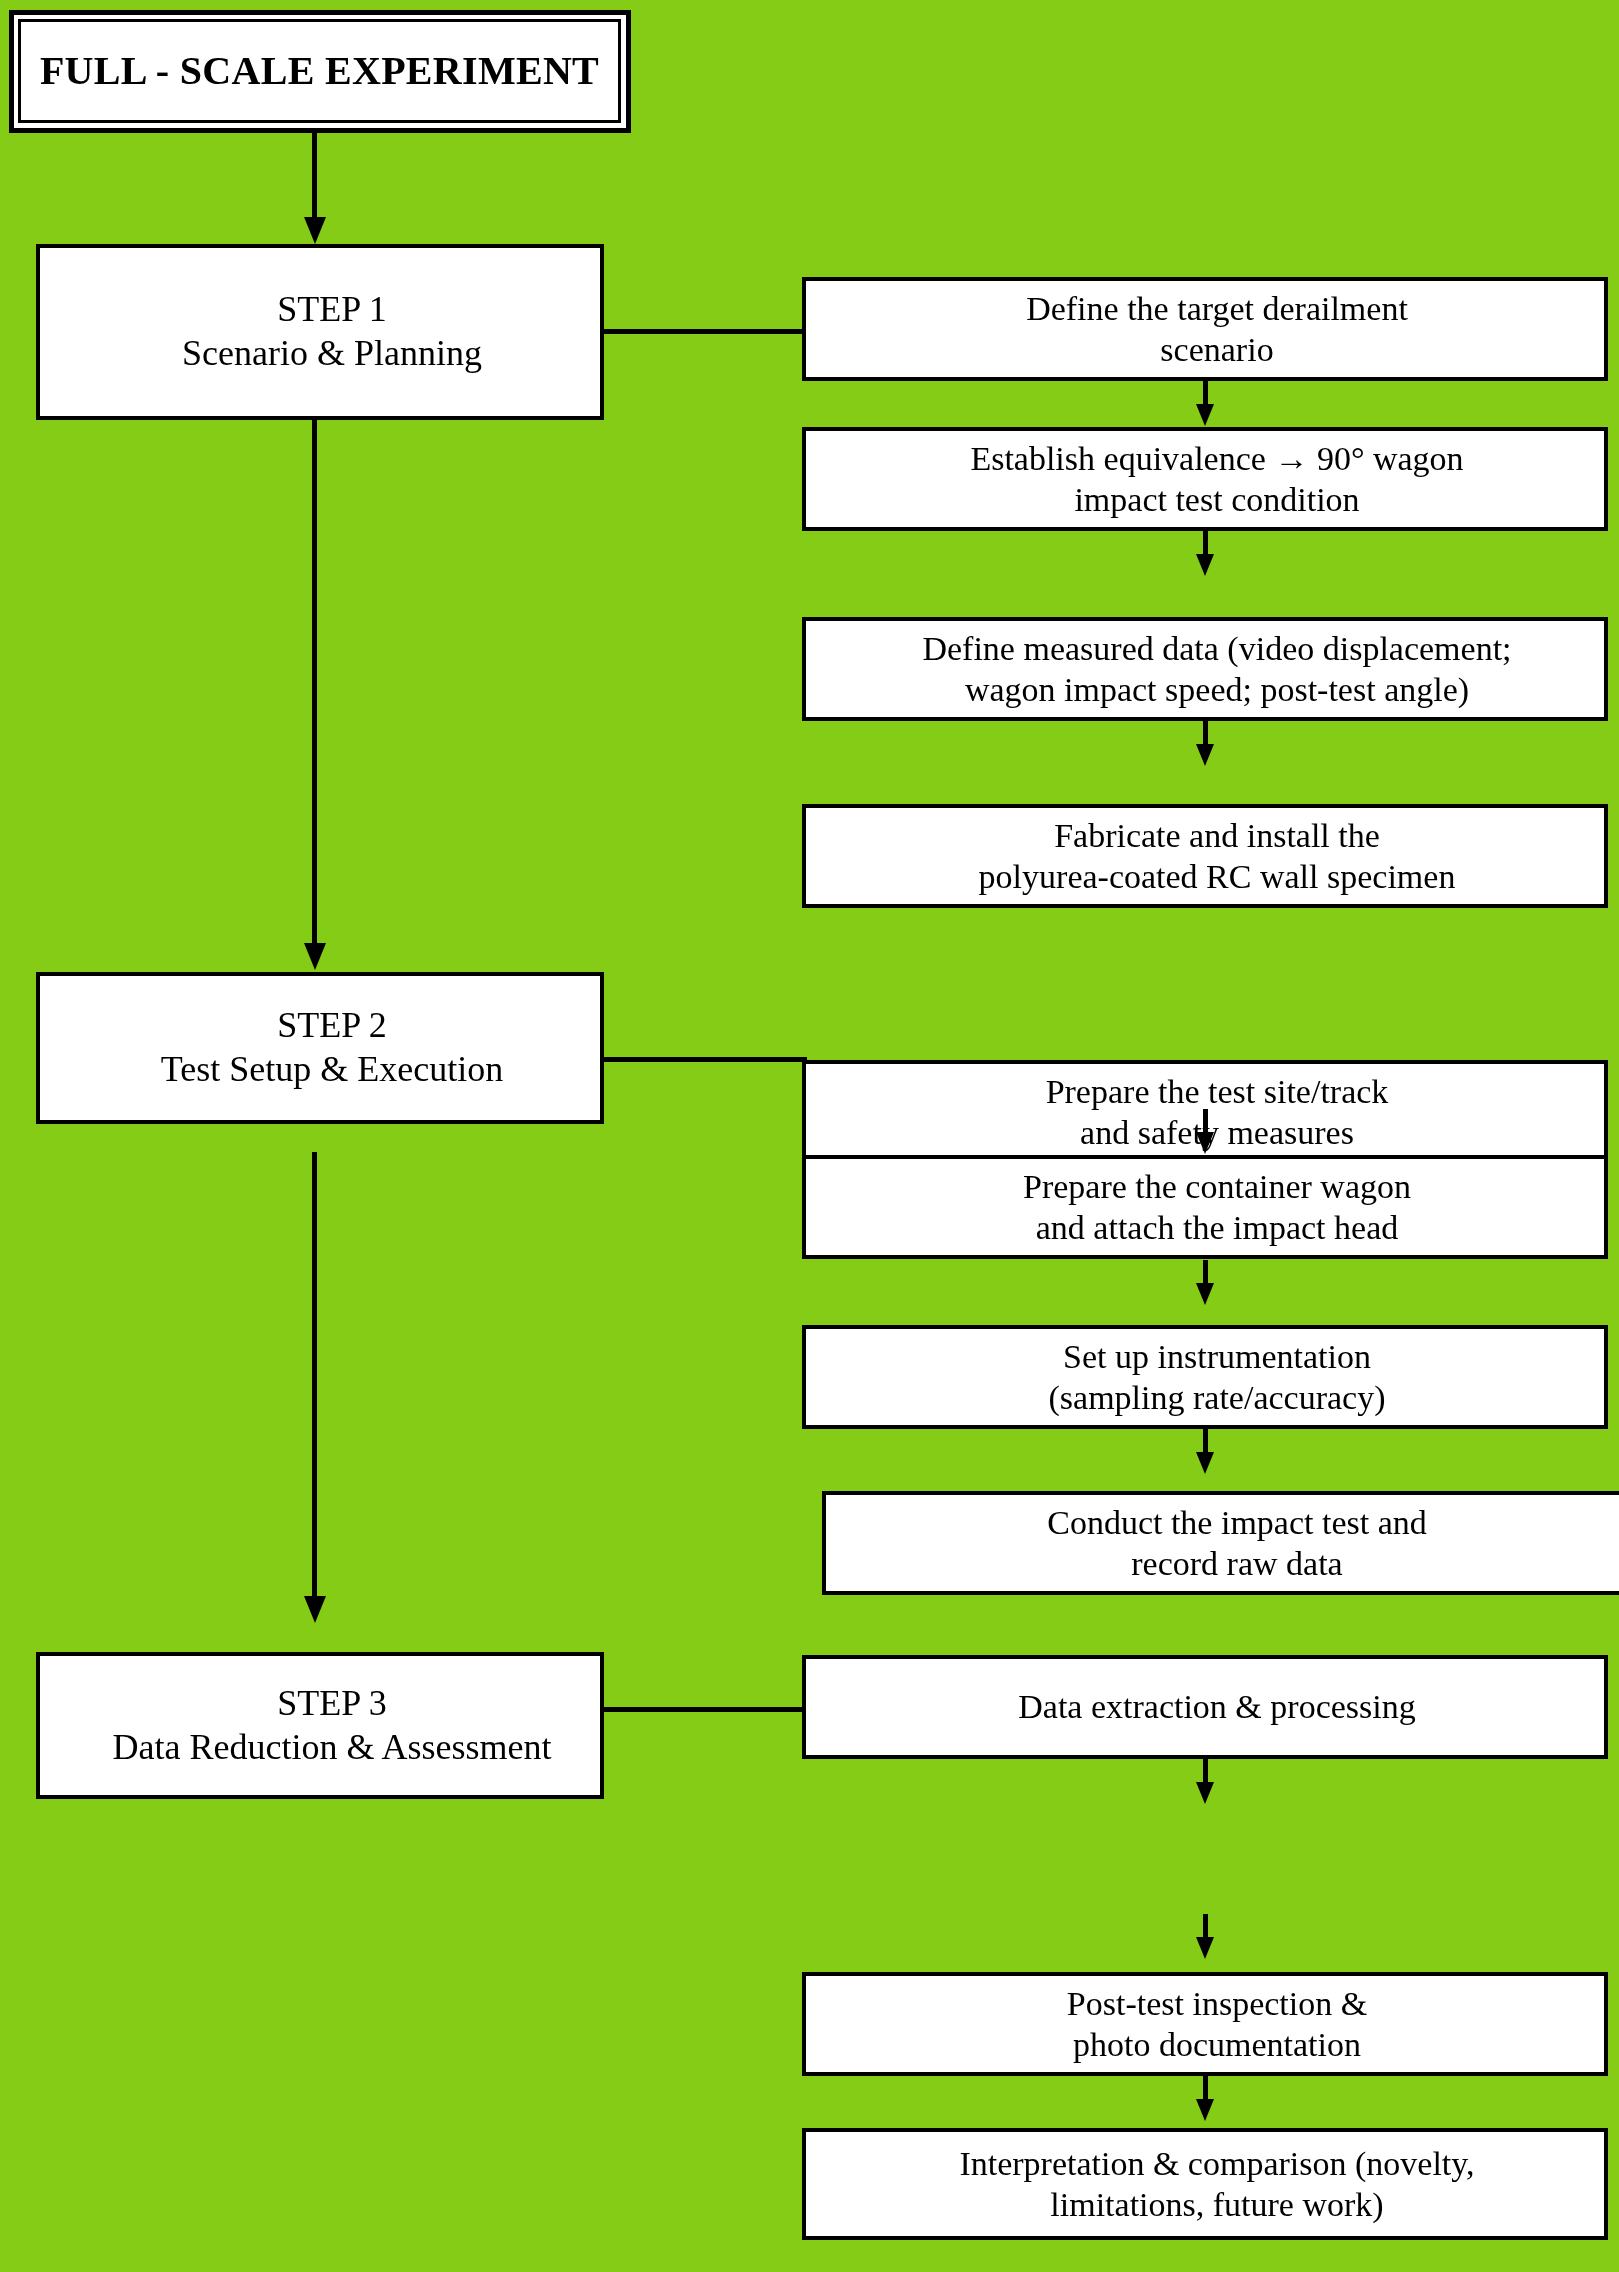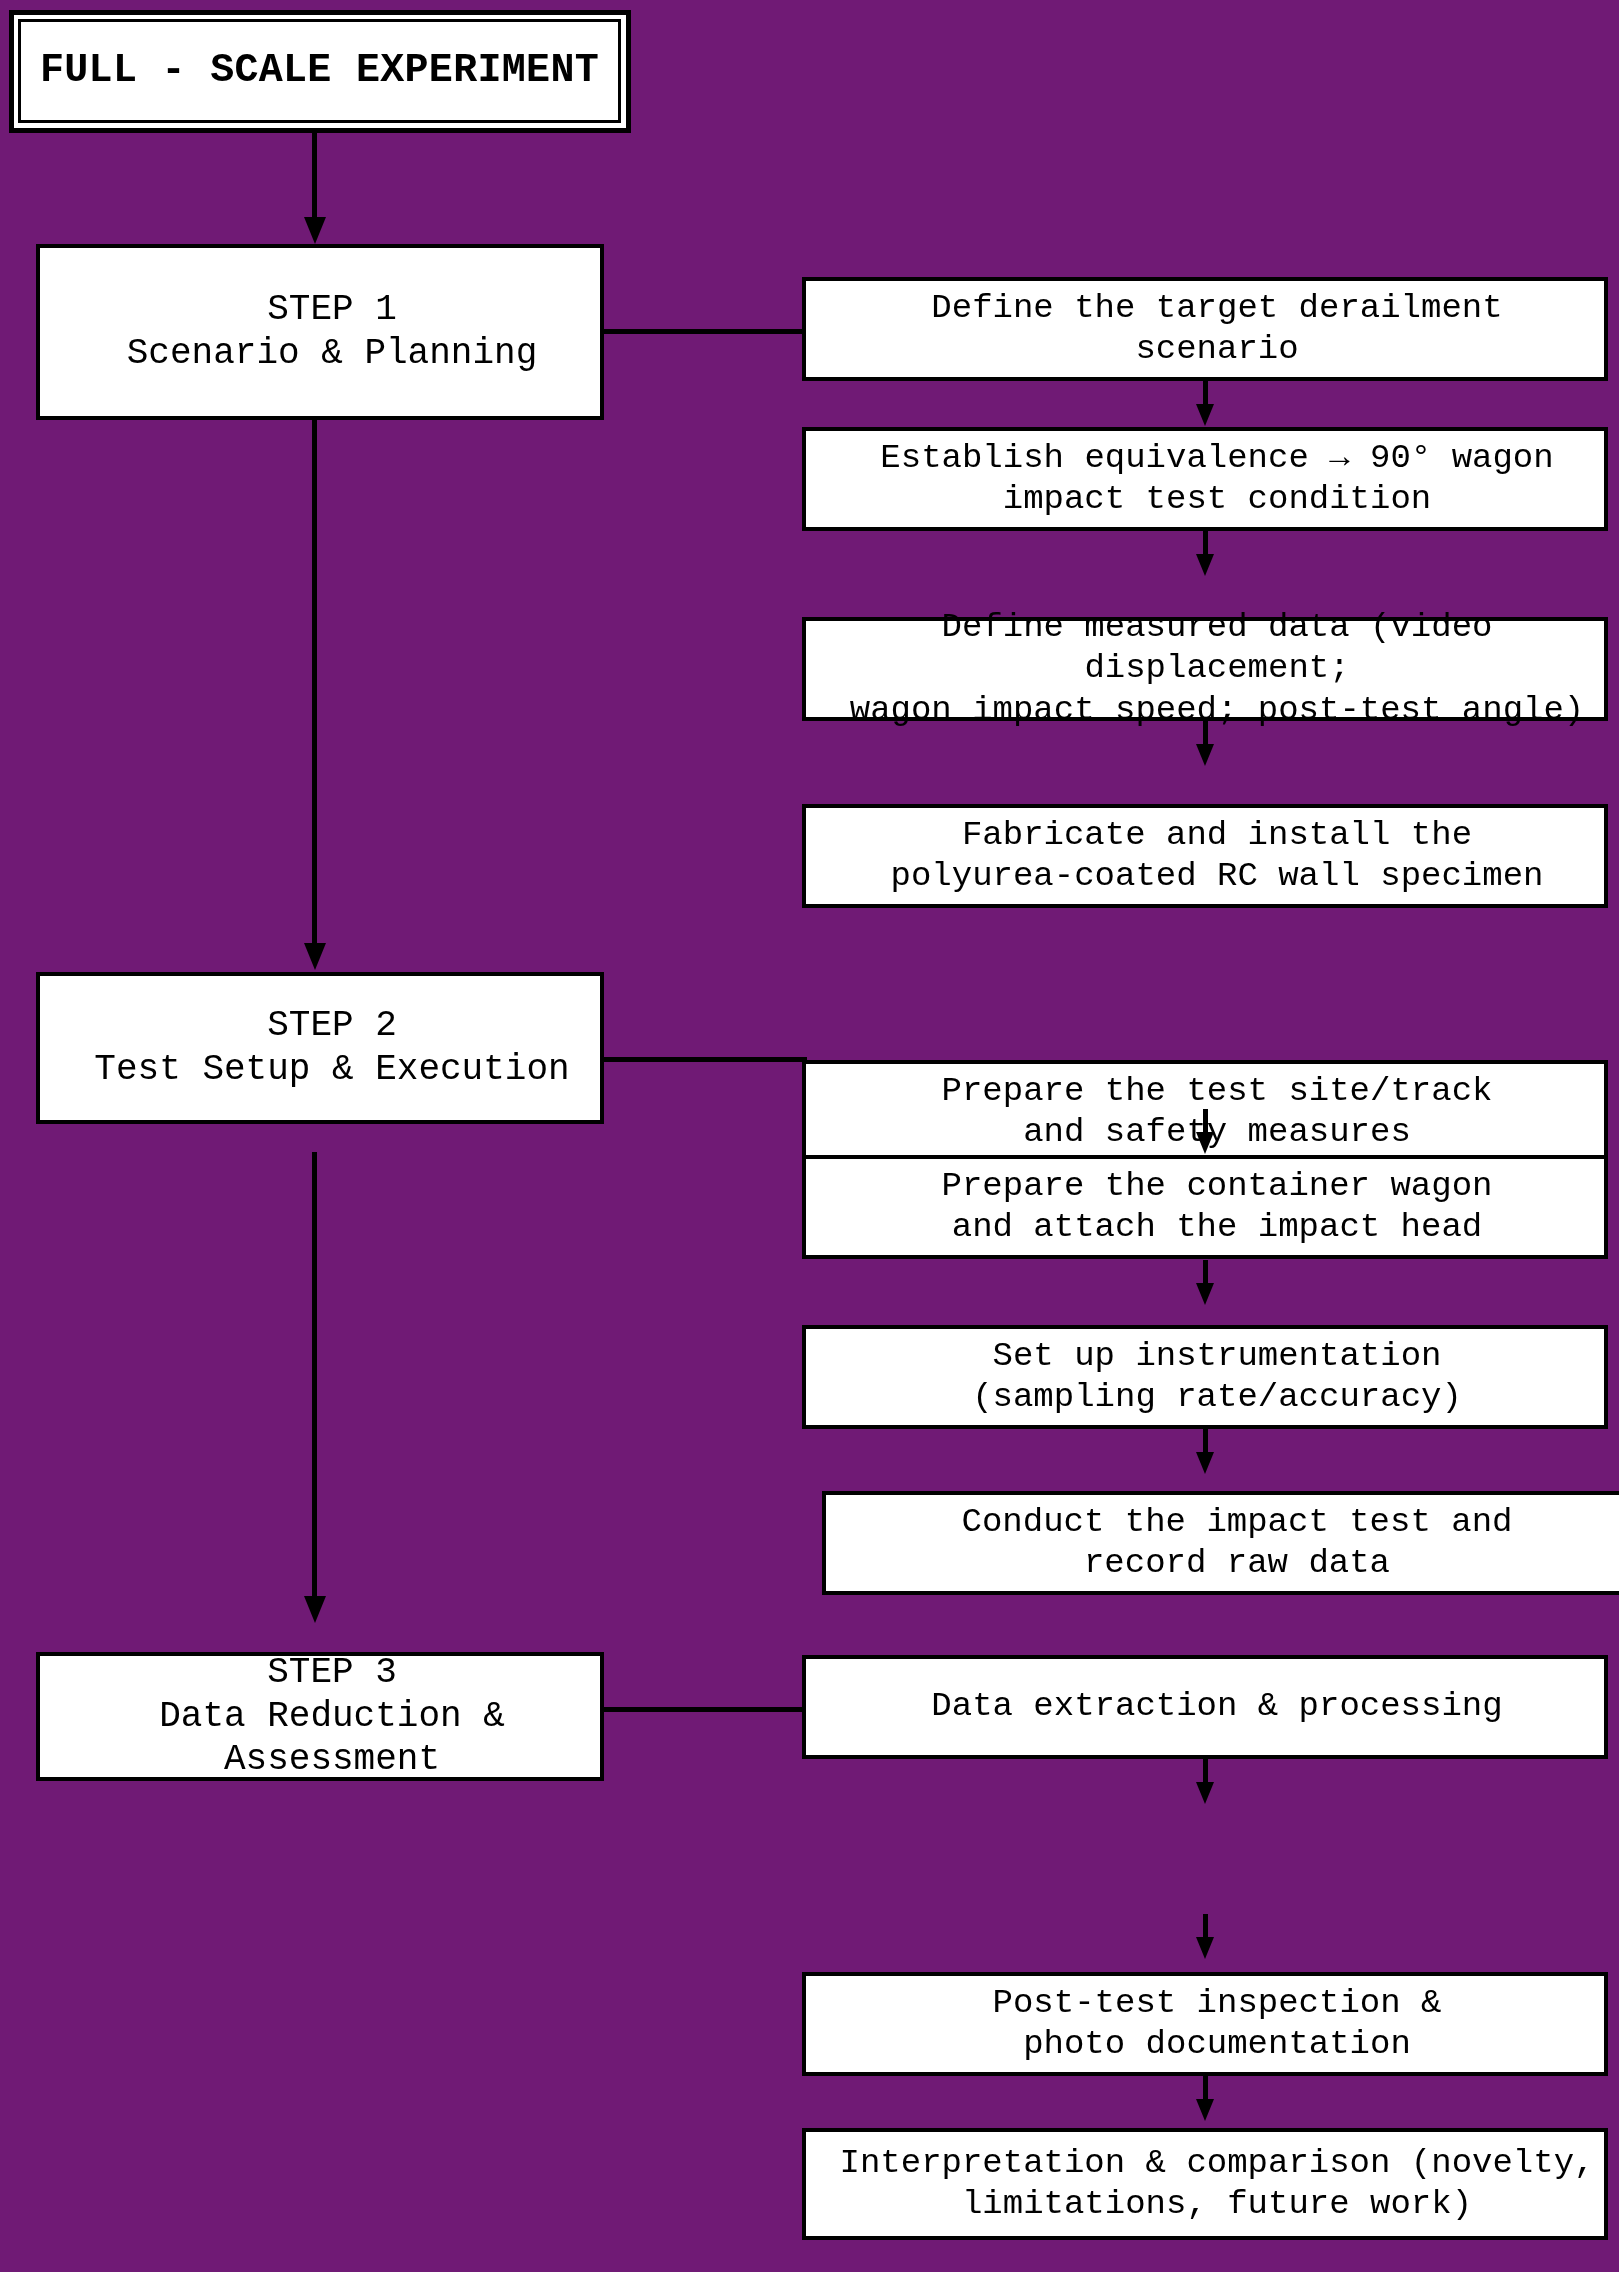--- a/index.html
+++ b/index.html
@@ -8,23 +8,22 @@
     background: #ffffff;
   }
   body {
     font-family: "Liberation Serif", "DejaVu Serif", serif;
     color: #000000;
   }
   #canvas {
     position: relative;
     width: 1619px;
     height: 2273px;
-    background: #701a75;
+    background: #84cc16;
     overflow: hidden;
-    font-family: Liberation Mono, monospace;
   }
 
   
   .box {
     position: absolute;
     border: 4.6px solid #000;
     background: #fff;
     display: flex;
     align-items: center;
     justify-content: center;
@@ -170,21 +169,21 @@
 (sampling rate/accuracy)</span>
   </div>
   <div class="vline" style="left:1203px; top:1429px; height:31.5px;"></div>
   <div class="arrowhead small" style="left:1196px; top:1452px;"></div>
 
   <div class="box task-box" style="top:1491px; height:104px;margin-left:20px;">
     <span class="txt">Conduct the impact test and
 record raw data</span>
   </div>
 
-  <div class="box step-box" style="top:1652px; height:129px;">
+  <div class="box step-box" style="top:1652px; height:147px;">
     <span class="txt">STEP 3
 Data Reduction &amp; Assessment</span>
   </div>
 
   <div class="hline" style="left:600px; top:1707px; width:207px;"></div>
 
   <div class="box task-box" style="top:1655px; height:104px;">
     <span class="txt">Data extraction &amp; processing</span>
   </div>
   <div class="vline" style="left:1203px; top:1759px; height:31.5px;"></div>

